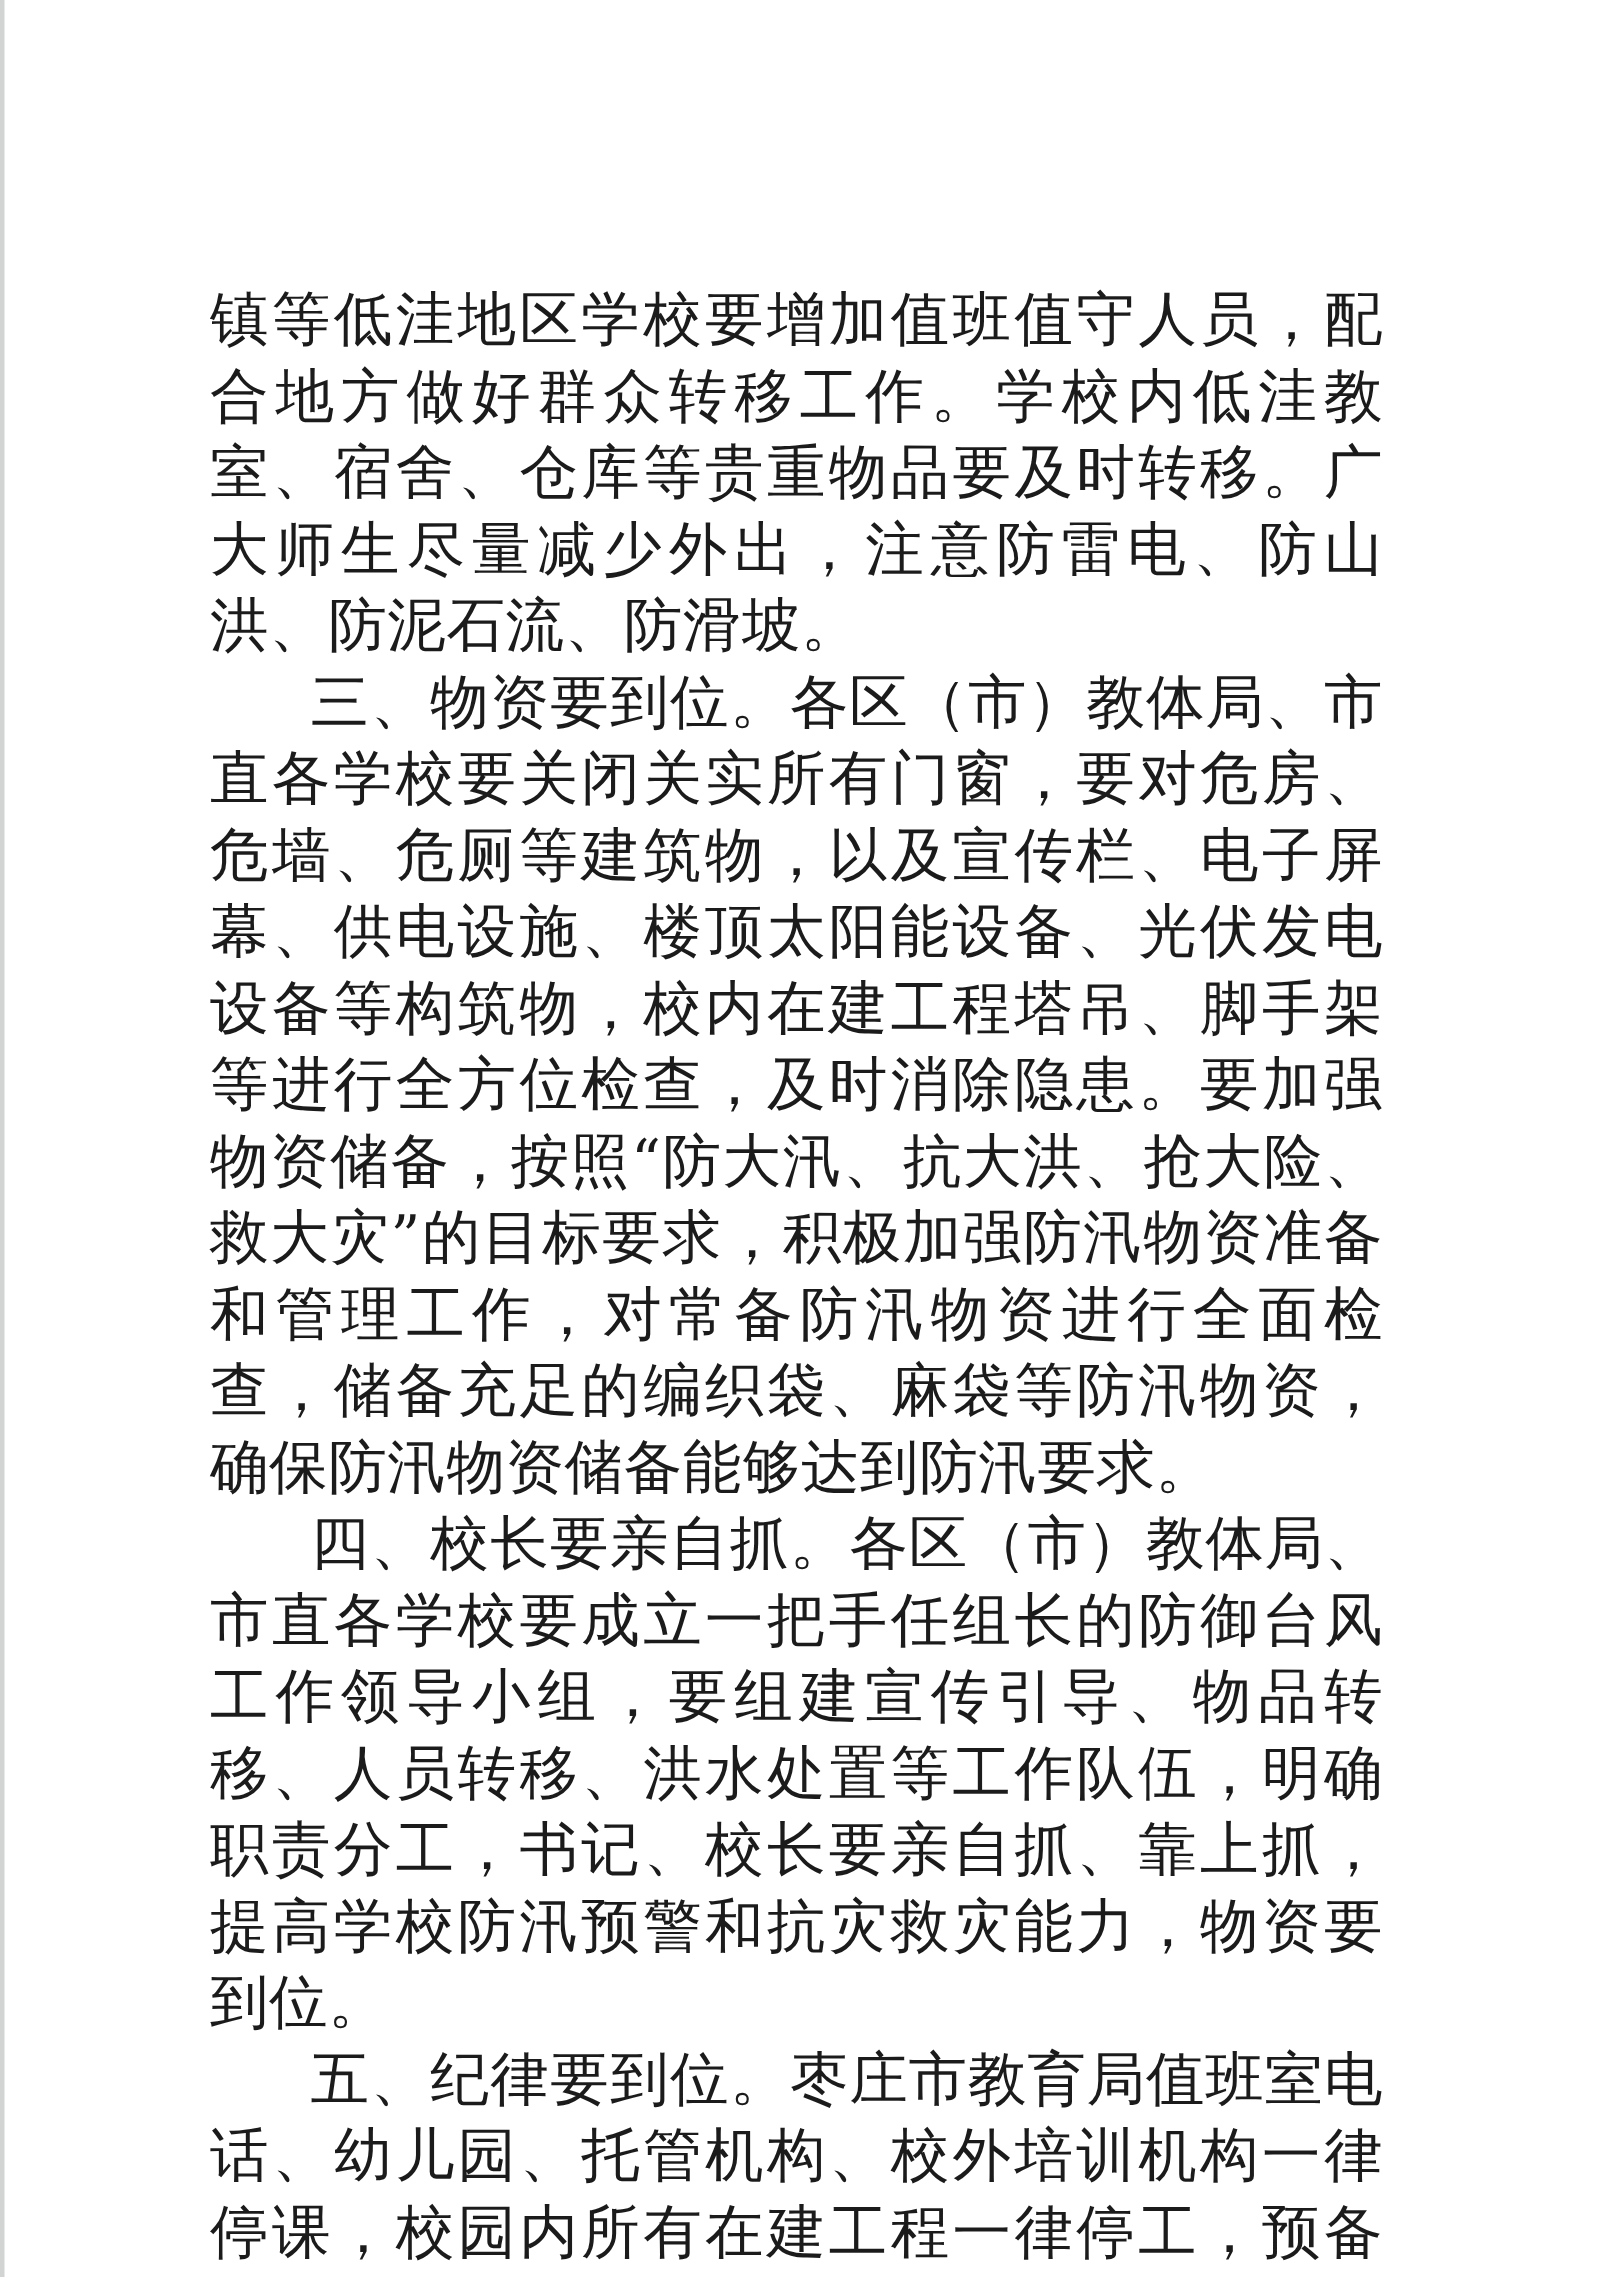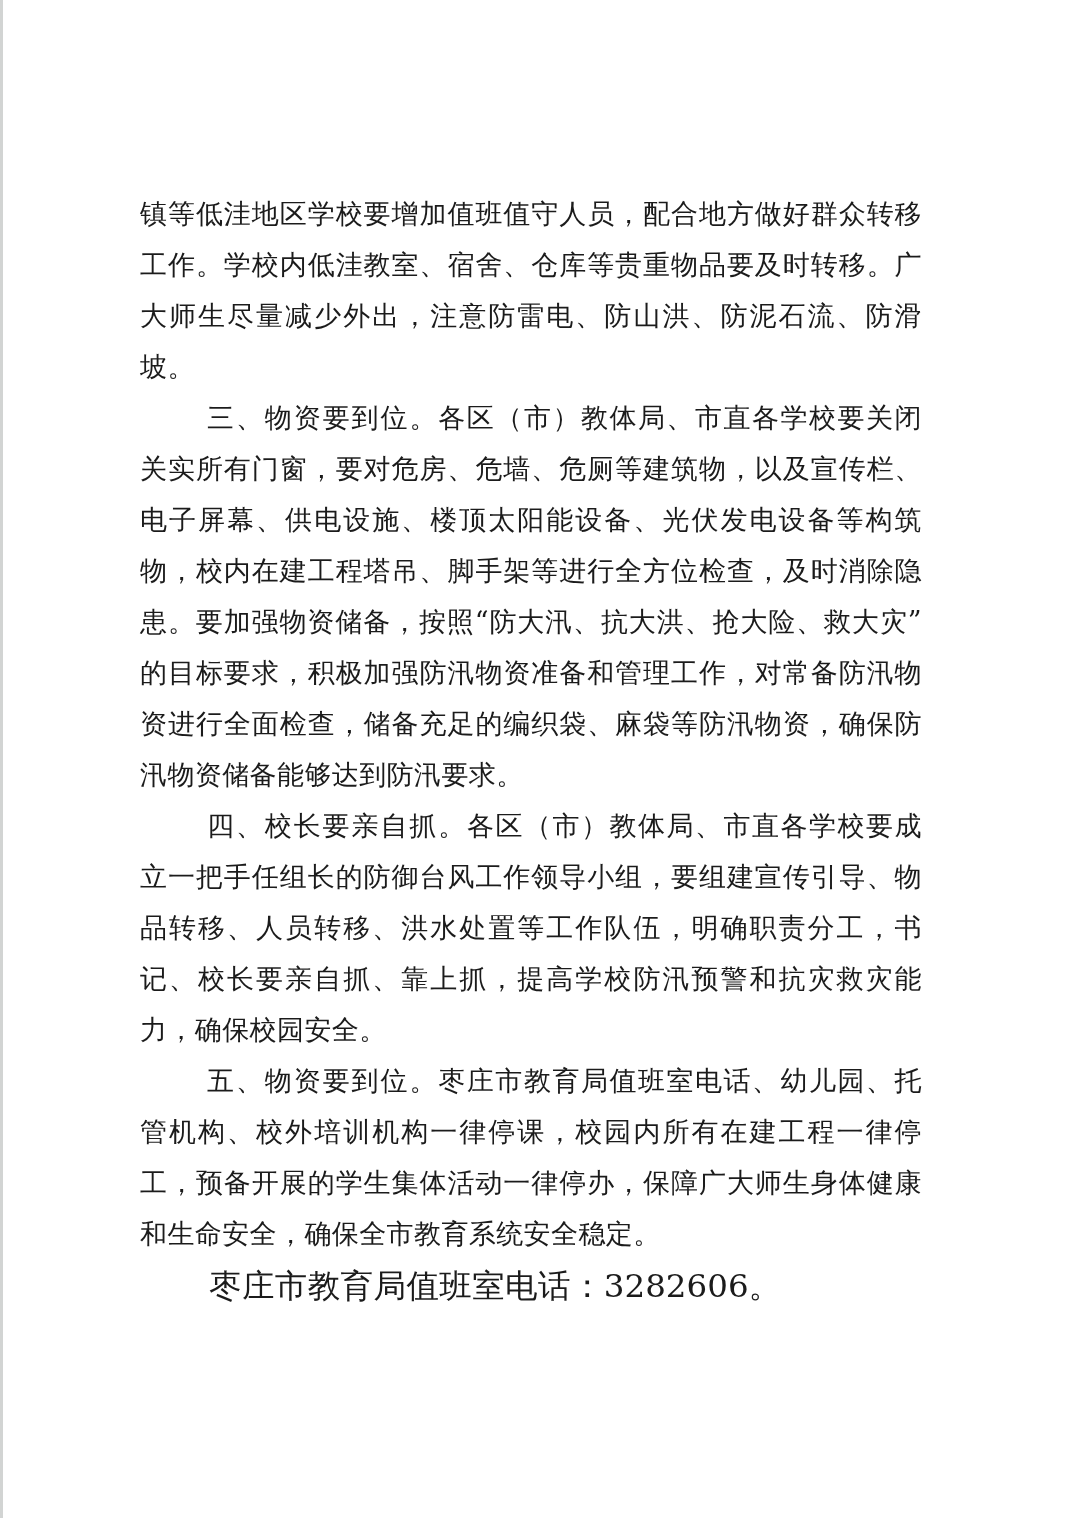--- a/index.html
+++ b/index.html
@@ -38,21 +38,21 @@
 
   .text-block {
     position: absolute;
     left: 140px;
     top: 188px;
     width: 782px;
   }
 
   .para {
     margin: 0;
-    font-size: 27px;
+    font-size: 39px;
     line-height: 51px;
     text-align: justify;
     text-justify: inter-character;
     text-align-last: left;
     letter-spacing: 0.4px;
     color: #1b1b1b;
     word-break: break-all;
   }
 
   .para.indent {
@@ -89,25 +89,25 @@
 
     <p class="para">
       <span>镇等低洼地区学校要增加值班值守人员，配合地方做好群众转移工作。学校内低洼教室、宿舍、仓库等贵重物品要及时转移。广大师生尽量减少外出，注意防雷电、防山洪、防泥石流、防滑坡。</span>
     </p>
 
     <p class="para indent">
       <span class="heading-run">三、物资要到位。</span><span>各区（市）教体局、市直各学校要关闭关实所有门窗，要对危房、危墙、危厕等建筑物，以及宣传栏、电子屏幕、供电设施、楼顶太阳能设备、光伏发电设备等构筑物，校内在建工程塔吊、脚手架等进行全方位检查，及时消除隐患。要加强物资储备，按照“防大汛、抗大洪、抢大险、救大灾”的目标要求，积极加强防汛物资准备和管理工作，对常备防汛物资进行全面检查，储备充足的编织袋、麻袋等防汛物资，确保防汛物资储备能够达到防汛要求。</span>
     </p>
 
     <p class="para indent">
-      <span class="heading-run">四、校长要亲自抓。</span><span>各区（市）教体局、市直各学校要成立一把手任组长的防御台风工作领导小组，要组建宣传引导、物品转移、人员转移、洪水处置等工作队伍，明确职责分工，书记、校长要亲自抓、靠上抓，提高学校防汛预警和抗灾救灾能力，确保校园安全。</span>
+      <span class="heading-run">四、校长要亲自抓。</span><span>各区（市）教体局、市直各学校要成立一把手任组长的防御台风工作领导小组，要组建宣传引导、物品转移、人员转移、洪水处置等工作队伍，明确职责分工，书记、校长要亲自抓、靠上抓，提高学校防汛预警和抗灾救灾能力，物资要到位。</span>
     </p>
 
     <p class="para indent">
-      <span class="heading-run">五、物资要到位。</span><span>枣庄市教育局值班室电话、幼儿园、托管机构、校外培训机构一律停课，校园内所有在建工程一律停工，预备开展的学生集体活动一律停办，保障广大师生身体健康和生命安全，确保全市教育系统安全稳定。</span>
+      <span class="heading-run">五、纪律要到位。</span><span>枣庄市教育局值班室电话、幼儿园、托管机构、校外培训机构一律停课，校园内所有在建工程一律停工，预备开展的学生集体活动一律停办，保障广大师生身体健康和生命安全，确保全市教育系统安全稳定。</span>
     </p>
 
     <p class="contact-line">
       <span>枣庄市教育局值班室电话：</span><span class="phone">3282606</span><span>。</span>
     </p>
 
   </div>
 </div>
 
 </body></html>

